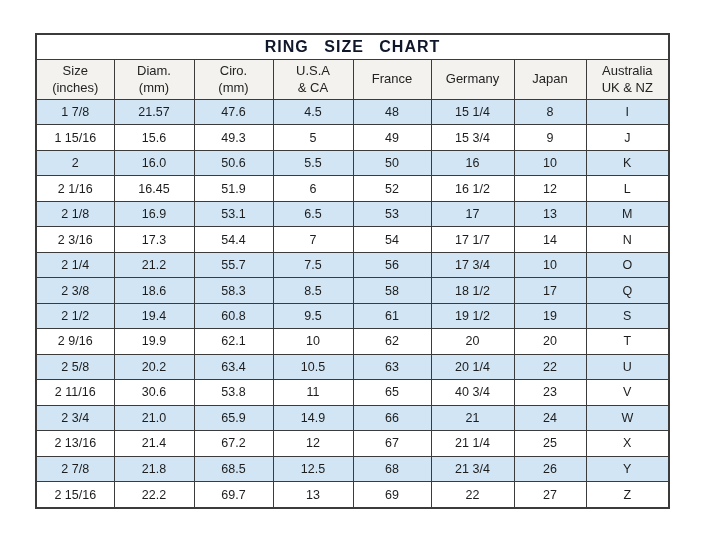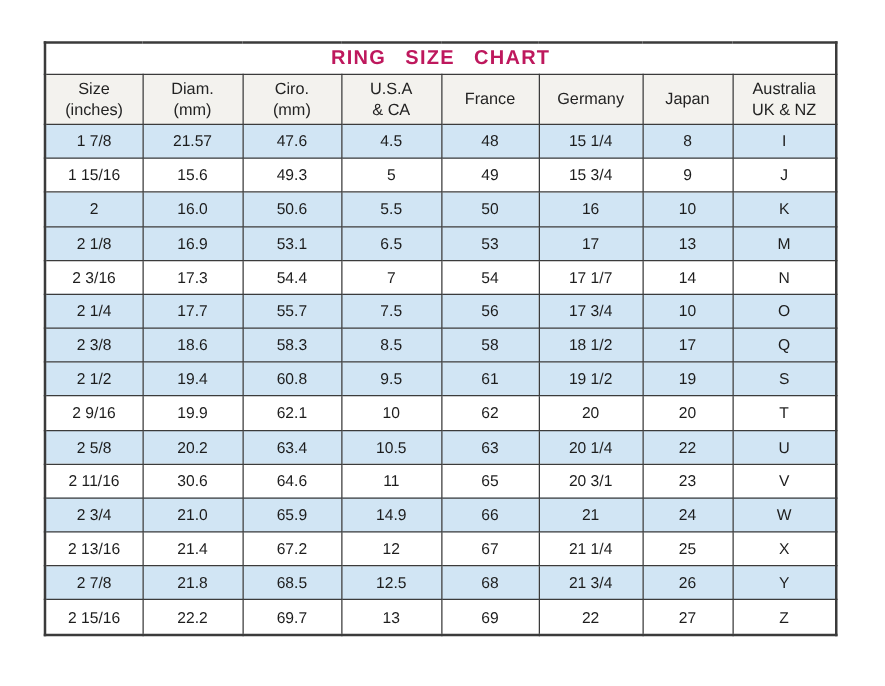--- a/index.html
+++ b/index.html
@@ -35,21 +35,21 @@
   }
   table.ring-chart {
     border: 2px solid #3b3b3b;
   }
   tr.title-row td {
     height: 24px;
     font-size: 16px;
     font-weight: bold;
     letter-spacing: 1px;
     word-spacing: 10px;
-    color: #be185d;
+    color: #0f172a;
     background: #ffffff;
     text-align: center;
   }
   tr.header-row th {
     height: 39px;
     font-size: 13px;
     line-height: 1.25;
     background: #f3f2ee;
     color: #232323;
   }
@@ -124,20 +124,30 @@
         <tr class="data-row alt">
           <td>2</td>
           <td>16.0</td>
           <td>50.6</td>
           <td>5.5</td>
           <td>50</td>
           <td>16</td>
           <td>10</td>
           <td>K</td>
         </tr>
+        <tr class="data-row">
+          <td>2 1/16</td>
+          <td>16.45</td>
+          <td>51.9</td>
+          <td>6</td>
+          <td>52</td>
+          <td>16 1/2</td>
+          <td>12</td>
+          <td>L</td>
+        </tr>
         <tr class="data-row alt">
           <td>2 1/8</td>
           <td>16.9</td>
           <td>53.1</td>
           <td>6.5</td>
           <td>53</td>
           <td>17</td>
           <td>13</td>
           <td>M</td>
         </tr>
@@ -146,21 +156,21 @@
           <td>17.3</td>
           <td>54.4</td>
           <td>7</td>
           <td>54</td>
           <td>17 1/7</td>
           <td>14</td>
           <td>N</td>
         </tr>
         <tr class="data-row alt">
           <td>2 1/4</td>
-          <td>17.7</td>
+          <td>21.2</td>
           <td>55.7</td>
           <td>7.5</td>
           <td>56</td>
           <td>17 3/4</td>
           <td>10</td>
           <td>O</td>
         </tr>
         <tr class="data-row alt">
           <td>2 3/8</td>
           <td>18.6</td>
@@ -197,24 +207,24 @@
           <td>63.4</td>
           <td>10.5</td>
           <td>63</td>
           <td>20 1/4</td>
           <td>22</td>
           <td>U</td>
         </tr>
         <tr class="data-row">
           <td>2 11/16</td>
           <td>30.6</td>
-          <td>64.6</td>
+          <td>53.8</td>
           <td>11</td>
           <td>65</td>
-          <td>20 3/1</td>
+          <td>40 3/4</td>
           <td>23</td>
           <td>V</td>
         </tr>
         <tr class="data-row alt">
           <td>2 3/4</td>
           <td>21.0</td>
           <td>65.9</td>
           <td>14.9</td>
           <td>66</td>
           <td>21</td>

